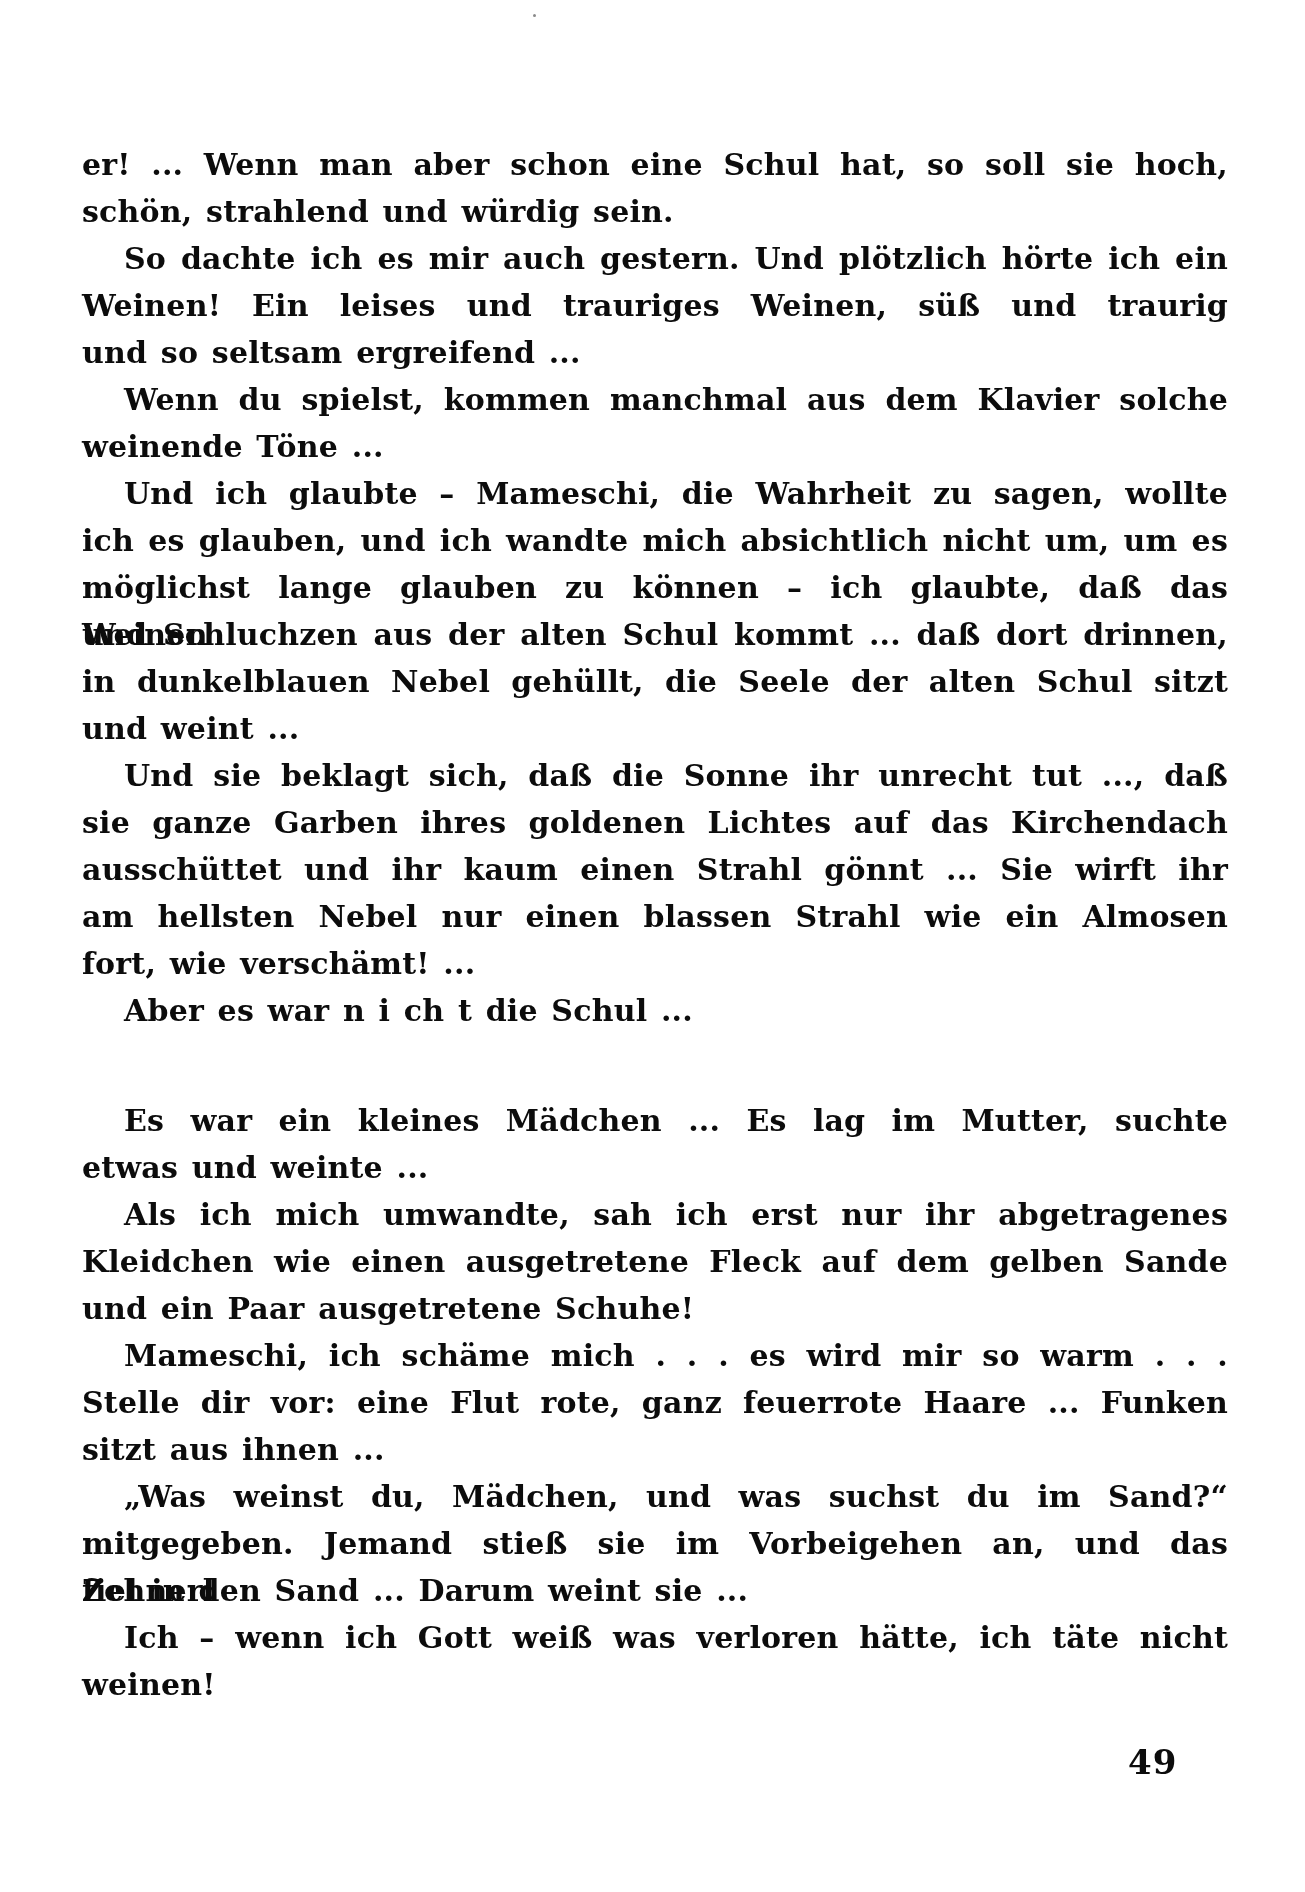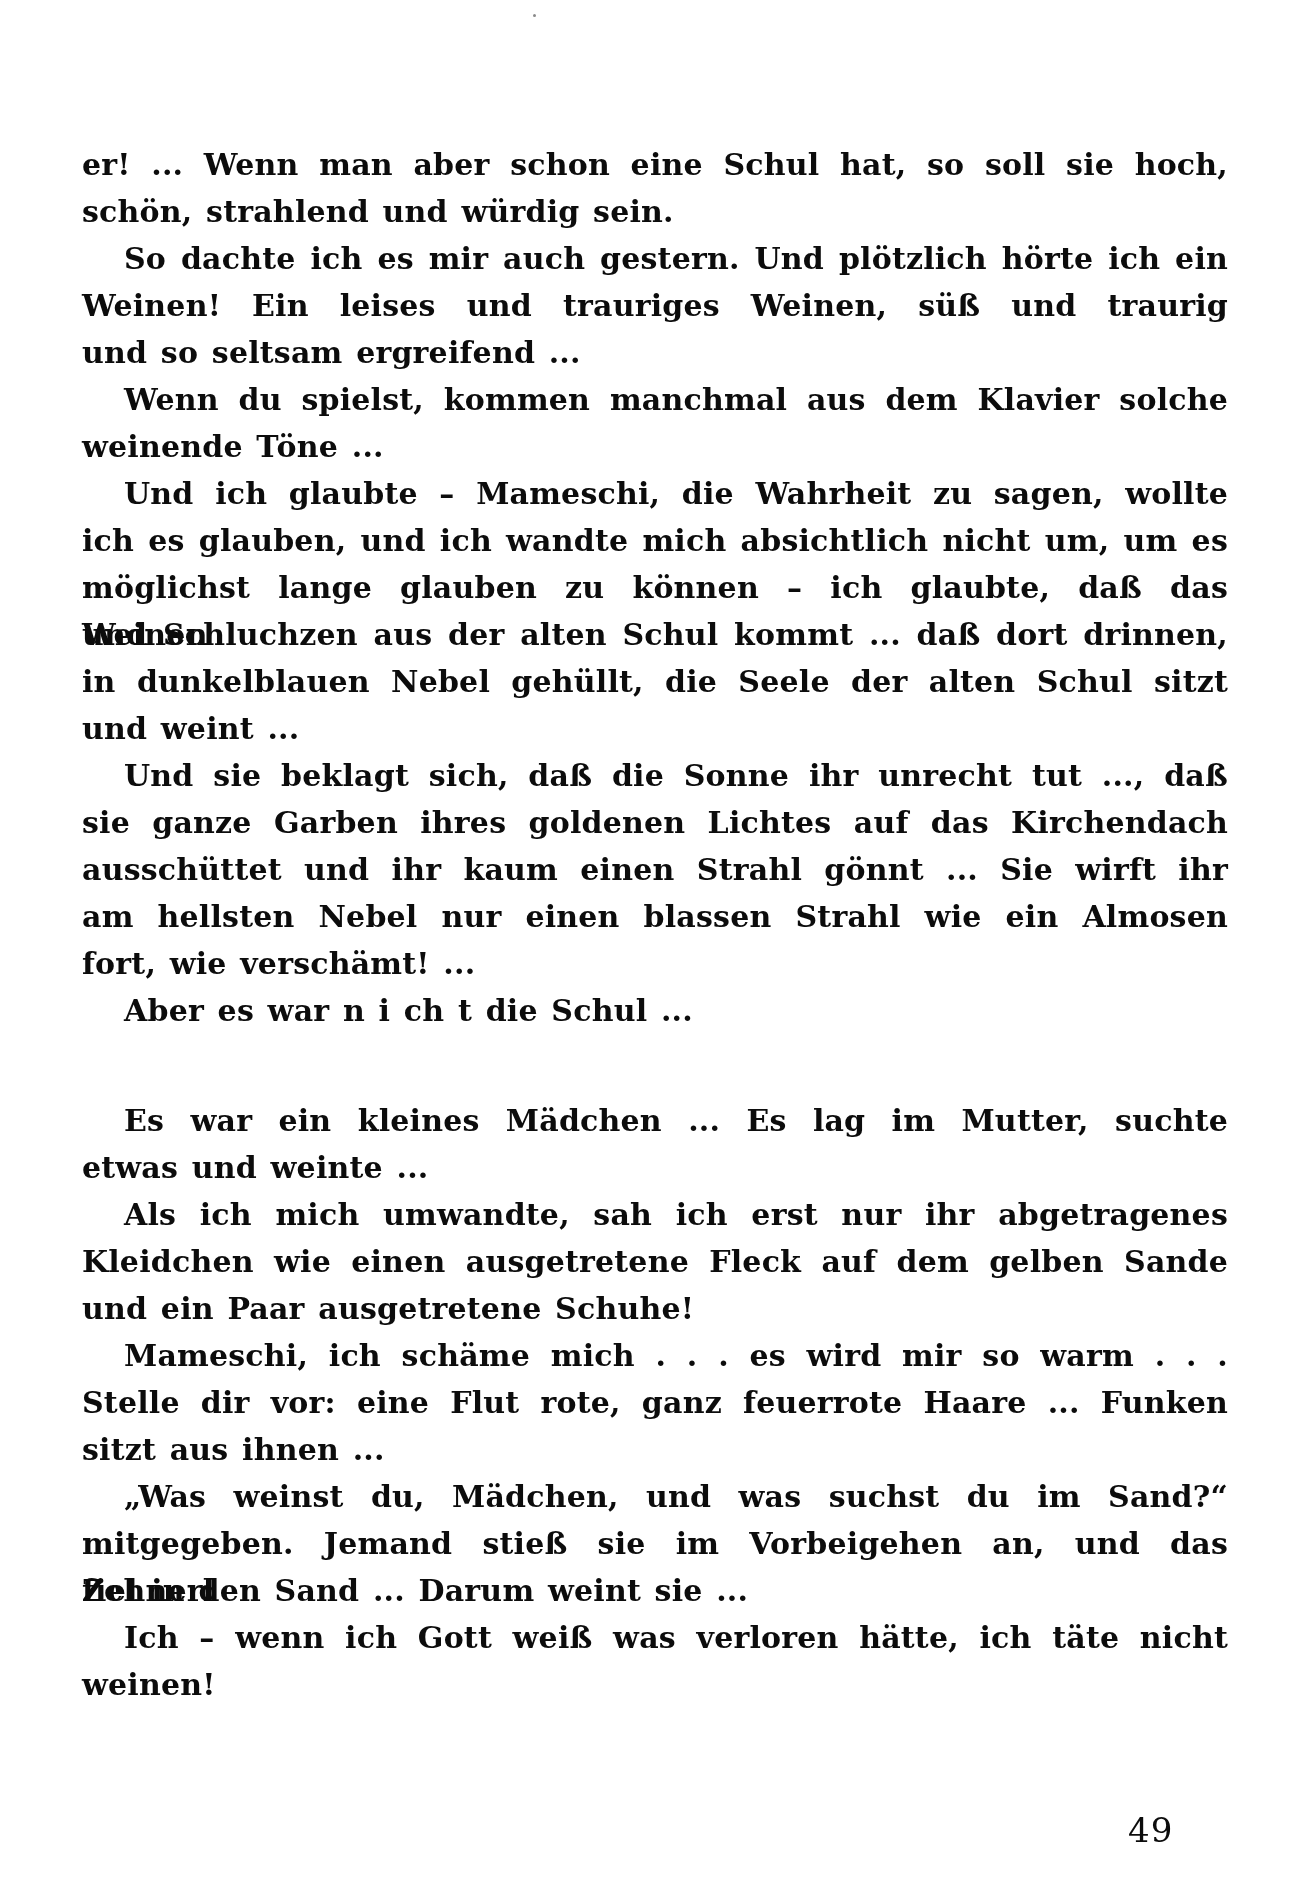--- a/index.html
+++ b/index.html
@@ -40,23 +40,23 @@
   .ln.ind {
     padding-left: 42px;
     box-sizing: border-box;
   }
   .section-break {
     height: 63px;
   }
   .page-number {
     position: absolute;
     left: 1128px;
-    top: 1810px;
+    top: 1742px;
     font-size: 34px;
-    font-weight: normal;
+    font-weight: bold;
     letter-spacing: 1px;
   }
   .speck {
     position: absolute;
     left: 533px;
     top: 14px;
     width: 3px;
     height: 3px;
     border-radius: 50%;
     background: #8a8a8a;

